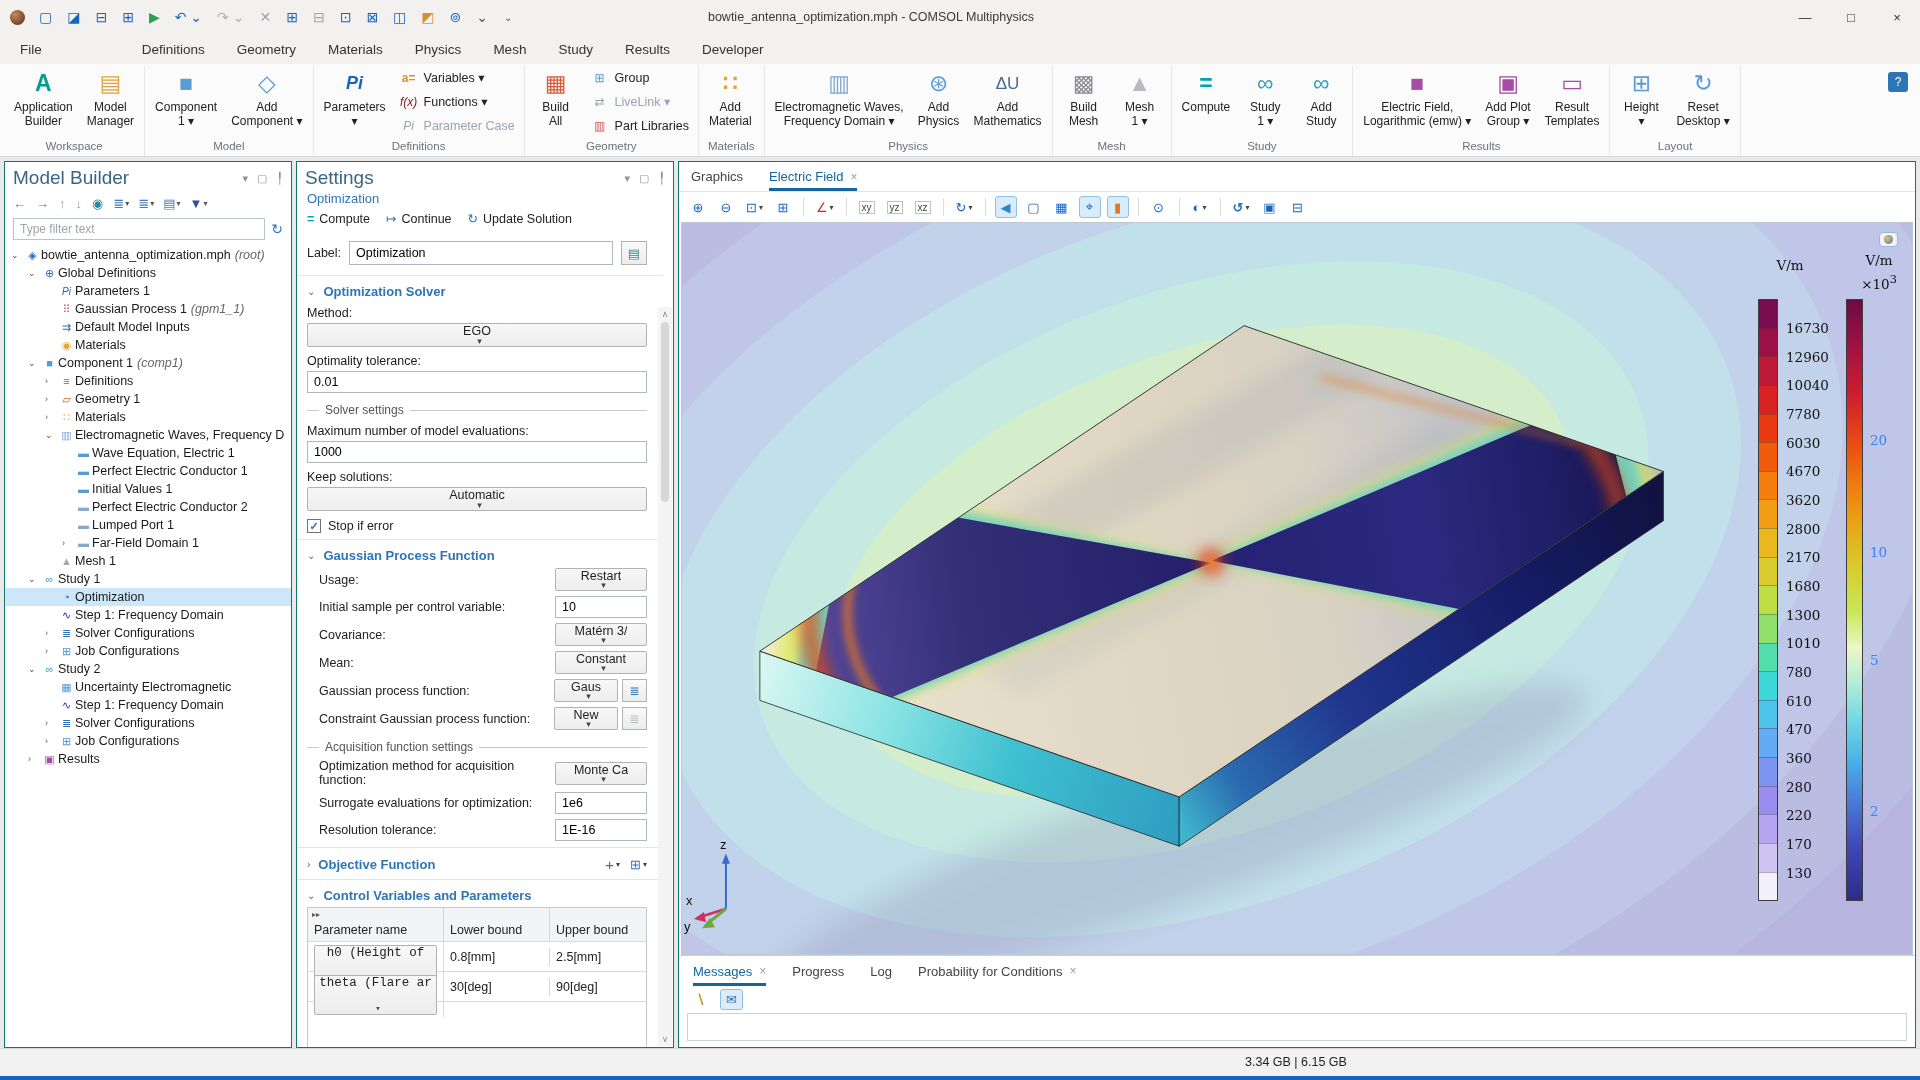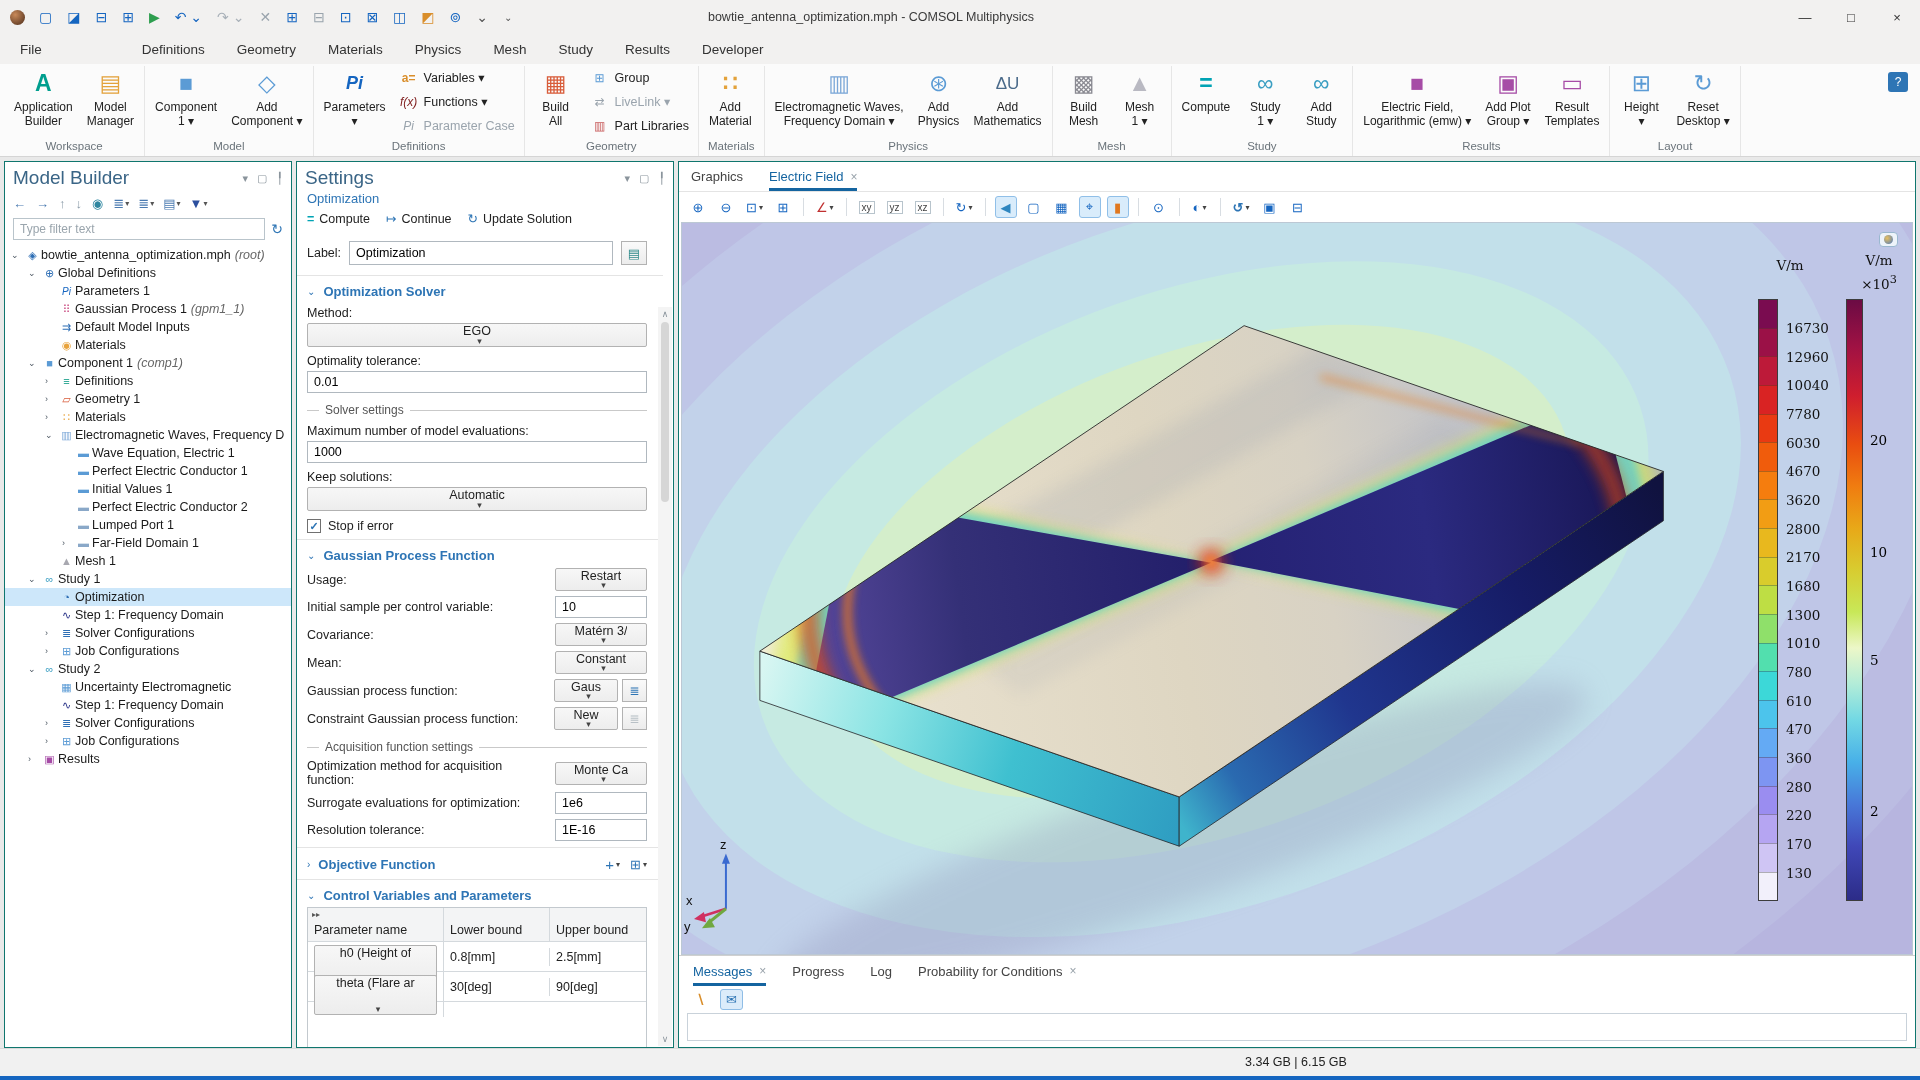--- a/index.html
+++ b/index.html
@@ -87,36 +87,36 @@
   .sec-head .sec-tools .sc { font-size:8px; color:#444; }
   .flabel { margin:7px 0 3px; color:#1a1a1a; }
   .dd { height:24px; background:linear-gradient(#f7f7f7,#ededed); border:1px solid #b2b2b2; border-radius:2px; display:flex; align-items:center; padding:0 7px; cursor:default;flex-direction:column; }
   .dd .ddv { overflow:hidden; white-space:nowrap; flex:1; }
   .dd .ddc { font-size:9px; color:#444; margin-left:5px; }
   .tin { height:22px; border:1px solid #b0b8bf; width:100%; padding:0 6px; font-size:12.5px; font-family:inherit; }
   .divider { display:flex; align-items:center; margin:10px 0 2px; color:#555; font-size:12px; white-space:nowrap; }
   .divider::before { content:""; width:12px; border-top:1px solid #c9c9c9; margin-right:6px; }
   .divider::after { content:""; flex:1; border-top:1px solid #c9c9c9; margin-left:6px; }
   .frow { display:flex; align-items:center; margin:5px 0; }
-  .frow .fl { flex:1; padding-right:6px; }
+  .frow .fl { flex:1; padding-right:6px;margin-left:12px; }
   .dd-sm { width:92px; flex:none; height:23px; }
   .in-sm { width:92px; flex:none; height:22px; border:1px solid #b0b8bf; padding:0 6px; font-size:12.5px; font-family:inherit; }
   .chkrow { display:flex; align-items:center; gap:7px; margin:8px 0 2px; }
   .chk { width:14px; height:14px; border:1px solid #707070; background:#fff; display:flex; align-items:center; justify-content:center; font-size:11px; color:#2e75b5; font-weight:700; }
   
   .cvt { width:100%; border:1px solid #c3c9ce; border-bottom:none; margin-top:4px; }
   .cvt-row { display:flex; border-bottom:1px solid #d4d9dd; }
   .cvt-h { background:#f3f4f5; height:34px; }
   .cvt-h .cell { display:flex; align-items:flex-end; padding-bottom:4px; position:relative; }
   .cell { padding:2px 6px; border-right:1px solid #d4d9dd; overflow:hidden; white-space:nowrap; }
   .cell:last-child { border-right:none; }
   .c1 { width:136px; flex:none; } .c2 { width:106px; flex:none; } .c3 { flex:1; }
   .hmark { position:absolute; top:2px; left:4px; font-size:8px; color:#555; }
   .cvt-r { height:30px; align-items:center; display:flex; }
-  .parambtn { width:100%; height:40px; margin-top:17px; }
+  .parambtn { width:100%; height:40px; margin-top:17px;font-family:Liberation Mono, monospace; }
   .cvt-empty { height:62px; border:1px solid #c3c9ce; border-top:none; }
 
   
   .gfx-tabs { height:30px; display:flex; align-items:stretch; gap:26px; padding-left:12px; border-bottom:1px solid #e4e4e4; flex:none; font-size:13px; }
   .gtab { display:flex; align-items:center; gap:7px; color:#444; border-bottom:3px solid transparent; padding-top:3px; }
   .gtab[data-active="1"] { color:#1464a0; border-bottom-color:#1464a0; }
   .gtab .tx { color:#98a2aa; font-size:12px; }
   .gtab .tx:empty { display:none; }
   .gfx-toolbar { height:30px; display:flex; align-items:center; padding:0 8px; gap:6px; flex:none; font-size:13px; color:#1565c0; }
   .gbtn { height:22px; min-width:22px; display:flex; align-items:center; justify-content:center; gap:2px; border:1px solid transparent; border-radius:3px; padding:0 2px; }
@@ -131,21 +131,21 @@
   .lg { position:absolute; z-index:3; }
   .lg-unitL { left:1076px; top:34px; width:64px; text-align:center; font-family:"DejaVu Serif",serif; font-size:13.5px; color:#111; }
   .lg-unitR { left:1164px; top:28px; width:66px; text-align:center; font-family:"DejaVu Serif",serif; font-size:13.5px; color:#111; line-height:19px; }
   .lg-barL { left:1076px; top:76px; width:20px; height:602px; border:1px solid #3c3c3c; display:flex; flex-direction:column; background:#fff; }
   .lg-barL .seg { flex:1; }
   .lg-barL .seg + .seg { border-top:1px solid rgba(50,50,50,.35); }
   .lg-labelsL { left:1104px; top:97px; height:562px; display:flex; flex-direction:column; justify-content:space-between; font-family:"DejaVu Serif",serif; font-size:13.5px; color:#111; }
   .lg-labelsL div { height:17px; line-height:17px; }
   .lg-barR { left:1164px; top:76px; width:17px; height:602px; border:1px solid #3c3c3c; }
   .lg-labelsR { left:1188px; top:76px; height:602px; width:30px; }
-  .lg-labelsR div { position:absolute; font-family:"DejaVu Serif",serif; font-size:13.5px; color:#000000; transform:translateY(-50%); }
+  .lg-labelsR div { position:absolute; font-family:"DejaVu Serif",serif; font-size:13.5px; color:#3b82f6; transform:translateY(-50%); }
   .vp-btn { position:absolute; right:14px; top:9px; width:19px; height:15px; border:1px solid #9ab8d0; border-radius:4px; background:#eef4fa; z-index:3; display:flex; align-items:center; justify-content:center; }
   .vp-btn i { width:9px; height:9px; border-radius:50%; background:radial-gradient(circle at 35% 35%, #e8c060, #4a78c0); }
 
   
   .msg { flex:none; border-top:1px solid #d0d0d0; display:flex; flex-direction:column; }
   .msg-tabs { height:30px; display:flex; align-items:stretch; gap:26px; padding-left:14px; font-size:13px; flex:none; }
   .msg-toolbar { height:27px; display:flex; align-items:center; gap:8px; padding-left:10px; flex:none; font-size:13px; }
   .tbx { width:23px; height:21px; display:flex; align-items:center; justify-content:center; border:1px solid transparent; border-radius:3px; }
   .tbx[data-st="on"] { background:#dcecfa; border-color:#8fbde6; }
   .msg-content { height:28px; margin:0 8px 6px; border:1px solid #c9d2da; background:#fff; flex:none; }

